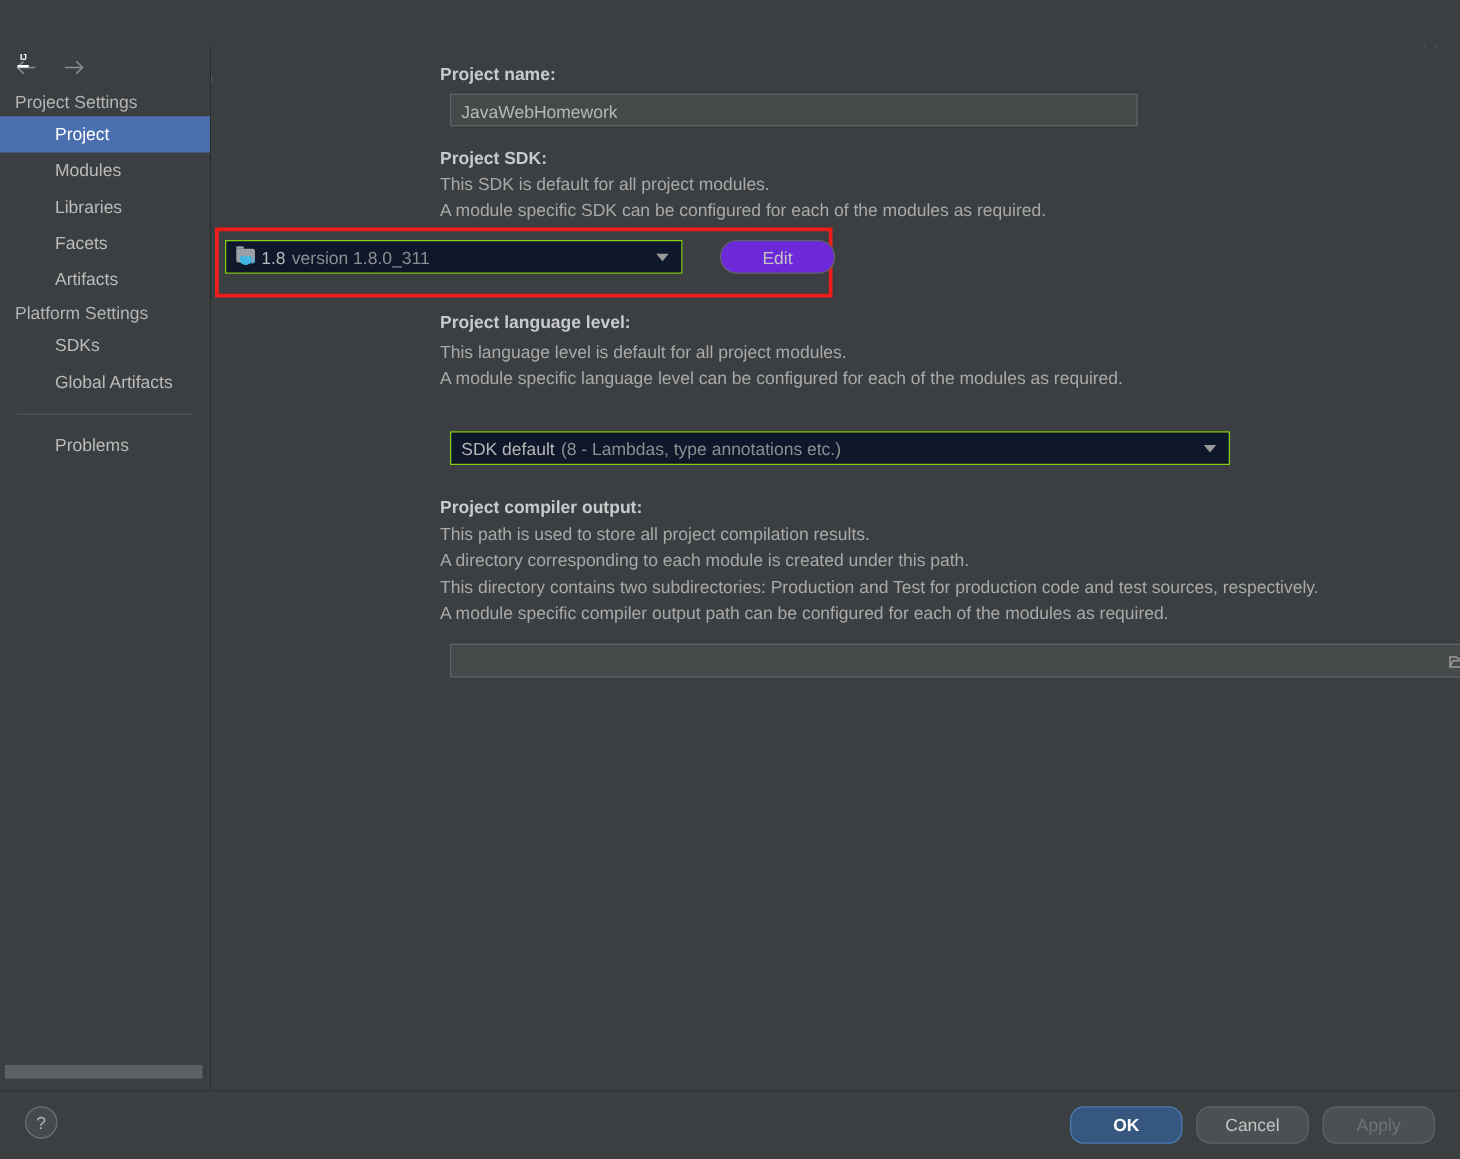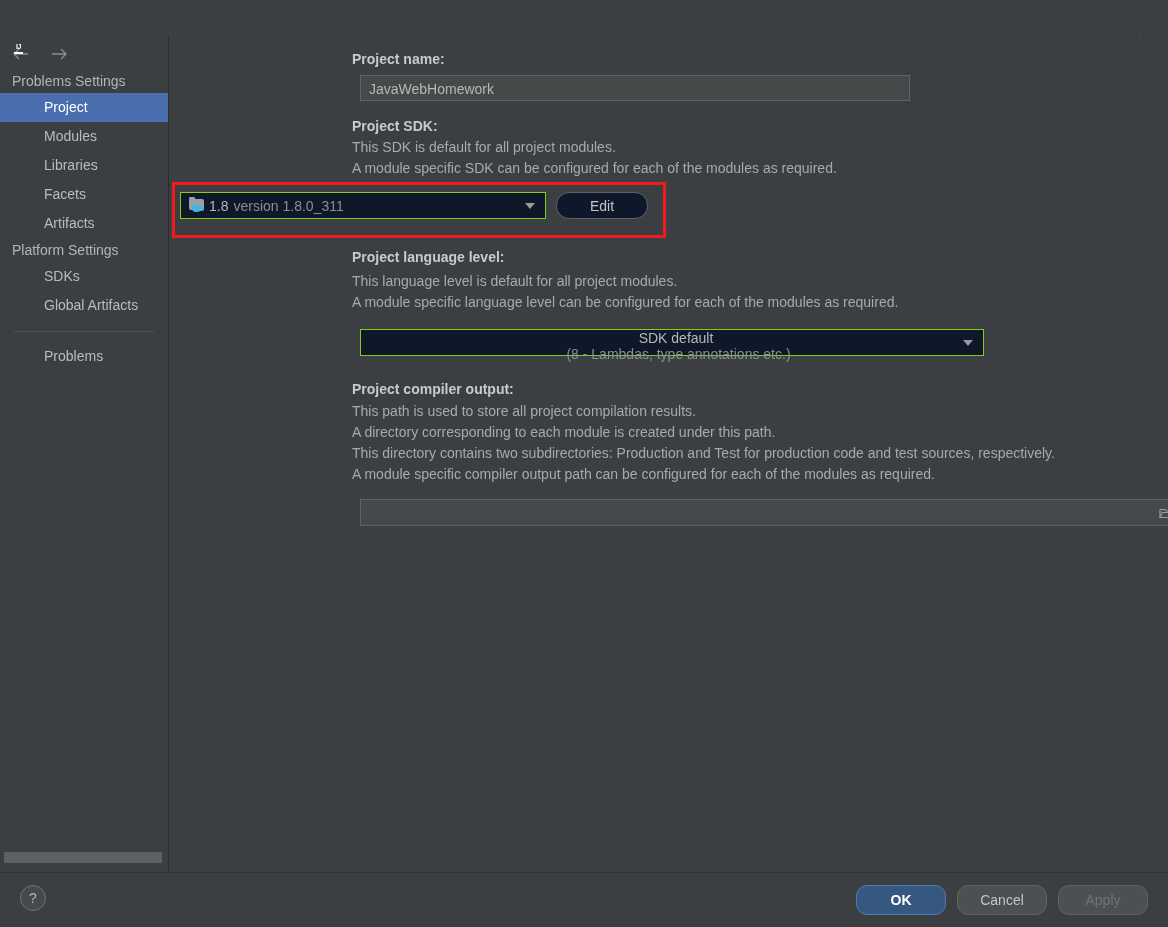--- a/index.html
+++ b/index.html
@@ -252,29 +252,30 @@
     position: absolute;
     right: -3px; top: 1px;
     width: 3px; height: 3px;
     border: 1px solid #40b6e0;
     border-left: none;
     border-radius: 0 3px 3px 0;
   }
   .edit-btn {
     width: 92px;
     height: 27px;
-    background: #0f172a;
+    background: #6d28d9;
     border: 1px solid #5e6366;
     border-radius: 13px;
     color: #c4c4c4;
     font-size: 14px;
     display: flex;
     align-items: center;
     justify-content: center;
     box-sizing: border-box;
+    margin-left: 20px;
   }
 
   .lang-combo {
     margin-left: 191px;
     width: 624px;
   }
   .path-row {
     margin-left: 191px;
     width: 824px;
     background: #45494a;
@@ -376,21 +377,21 @@
           <path d="M17 7 H3 M8 2 L3 7 L8 12" stroke="#8a8d8f" stroke-width="1.3" fill="none"></path>
         </svg>
       </div>
       <div class="nav-arrow">
         <svg width="20" height="14" viewBox="0 0 20 14" aria-hidden="true">
           <path d="M3 7 H17 M12 2 L17 7 L12 12" stroke="#8a8d8f" stroke-width="1.3" fill="none"></path>
         </svg>
       </div>
     </div>
 
-    <div class="group-label">Problems Settings</div>
+    <div class="group-label">Project Settings</div>
     <div class="side-item selected">Project</div>
     <div class="side-item">Modules</div>
     <div class="side-item">Libraries</div>
     <div class="side-item">Facets</div>
     <div class="side-item">Artifacts</div>
 
     <div class="group-label">Platform Settings</div>
     <div class="side-item">SDKs</div>
     <div class="side-item">Global Artifacts</div>
 
@@ -421,21 +422,21 @@
         <span class="dim" style="margin-left:5px;">version 1.8.0_311</span>
         <span class="arrow"></span>
       </div>
       <div class="edit-btn">Edit</div>
     </div>
 
     <div class="field-label" style="margin-top:70px;">Project language level:</div>
     <div class="desc-line" style="margin-top:6px;">This language level is default for all project modules.</div>
     <div class="desc-line">A module specific language level can be configured for each of the modules as required.</div>
 
-    <div class="combo lang-combo" style="margin-top:16px;flex-direction:column;">
+    <div class="combo lang-combo" style="margin-top:32px;">
       <span>SDK default</span>
       <span class="dim" style="margin-left:5px;">(8 - Lambdas, type annotations etc.)</span>
       <span class="arrow"></span>
     </div>
 
     <div class="field-label" style="margin-top:25px;">Project compiler output:</div>
     <div class="desc-line" style="margin-top:4px;">This path is used to store all project compilation results.</div>
     <div class="desc-line">A directory corresponding to each module is created under this path.</div>
     <div class="desc-line">This directory contains two subdirectories: Production and Test for production code and test sources, respectively.</div>
     <div class="desc-line">A module specific compiler output path can be configured for each of the modules as required.</div>

